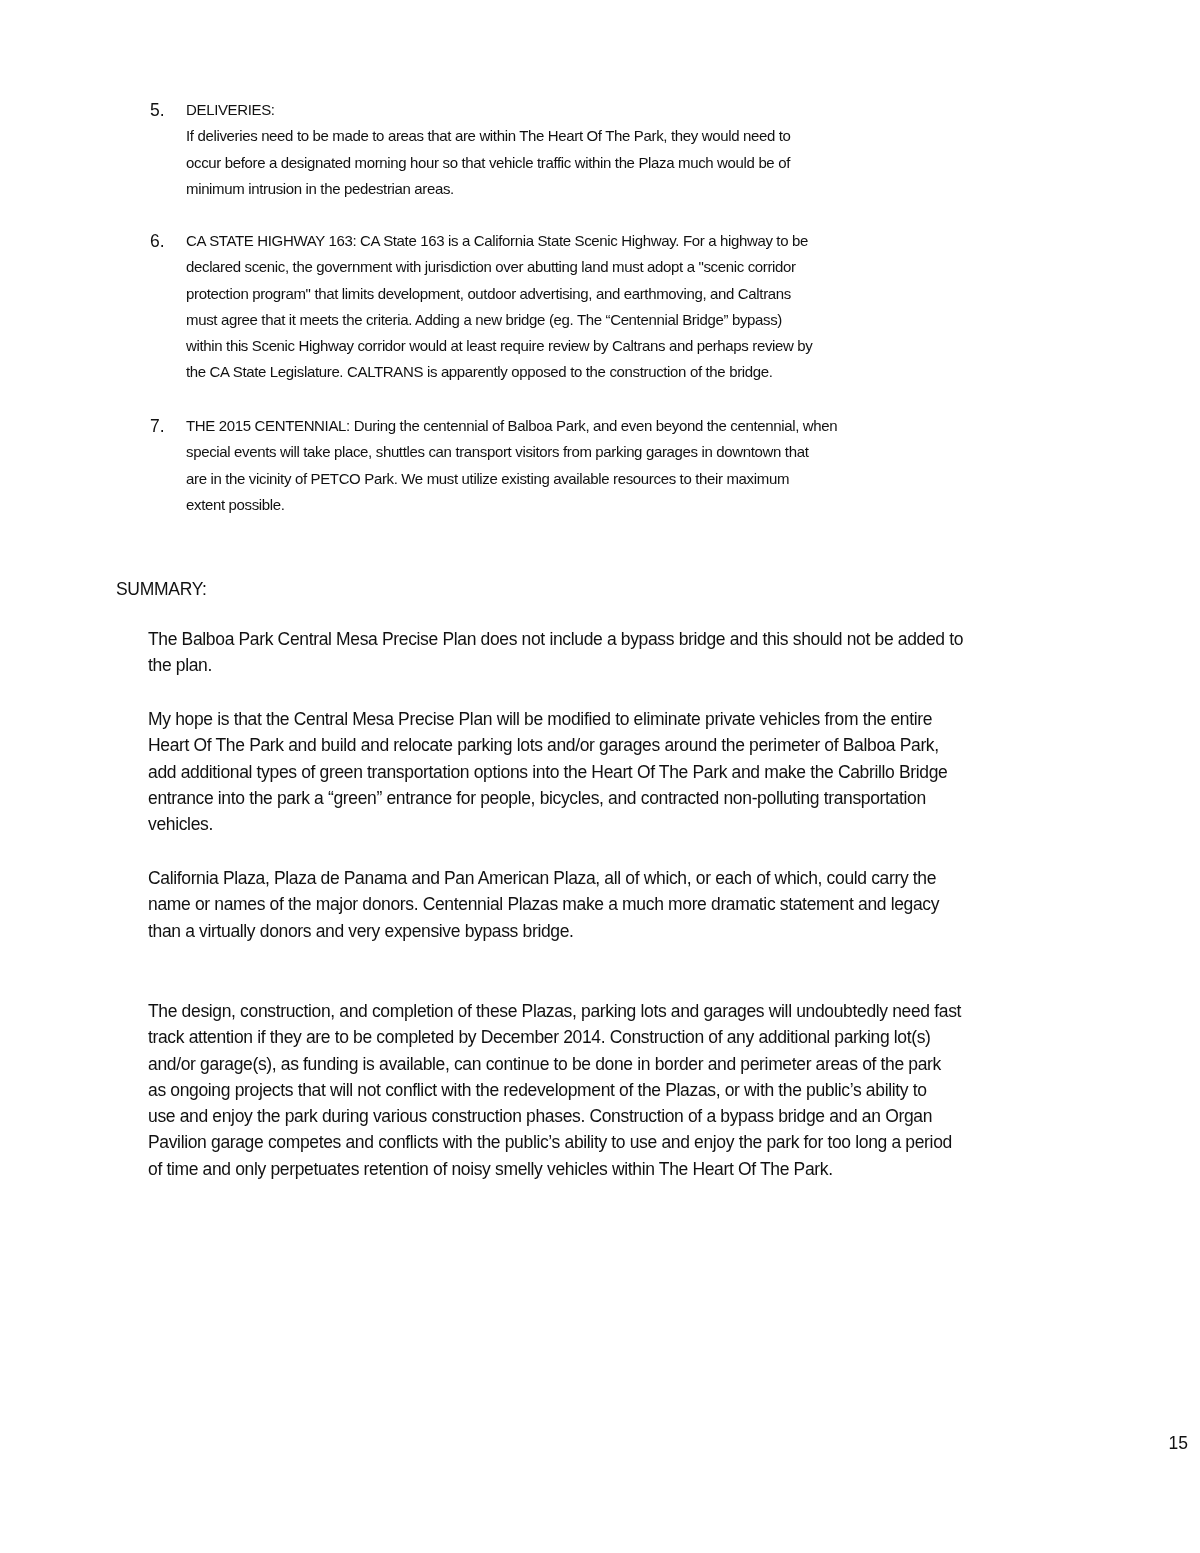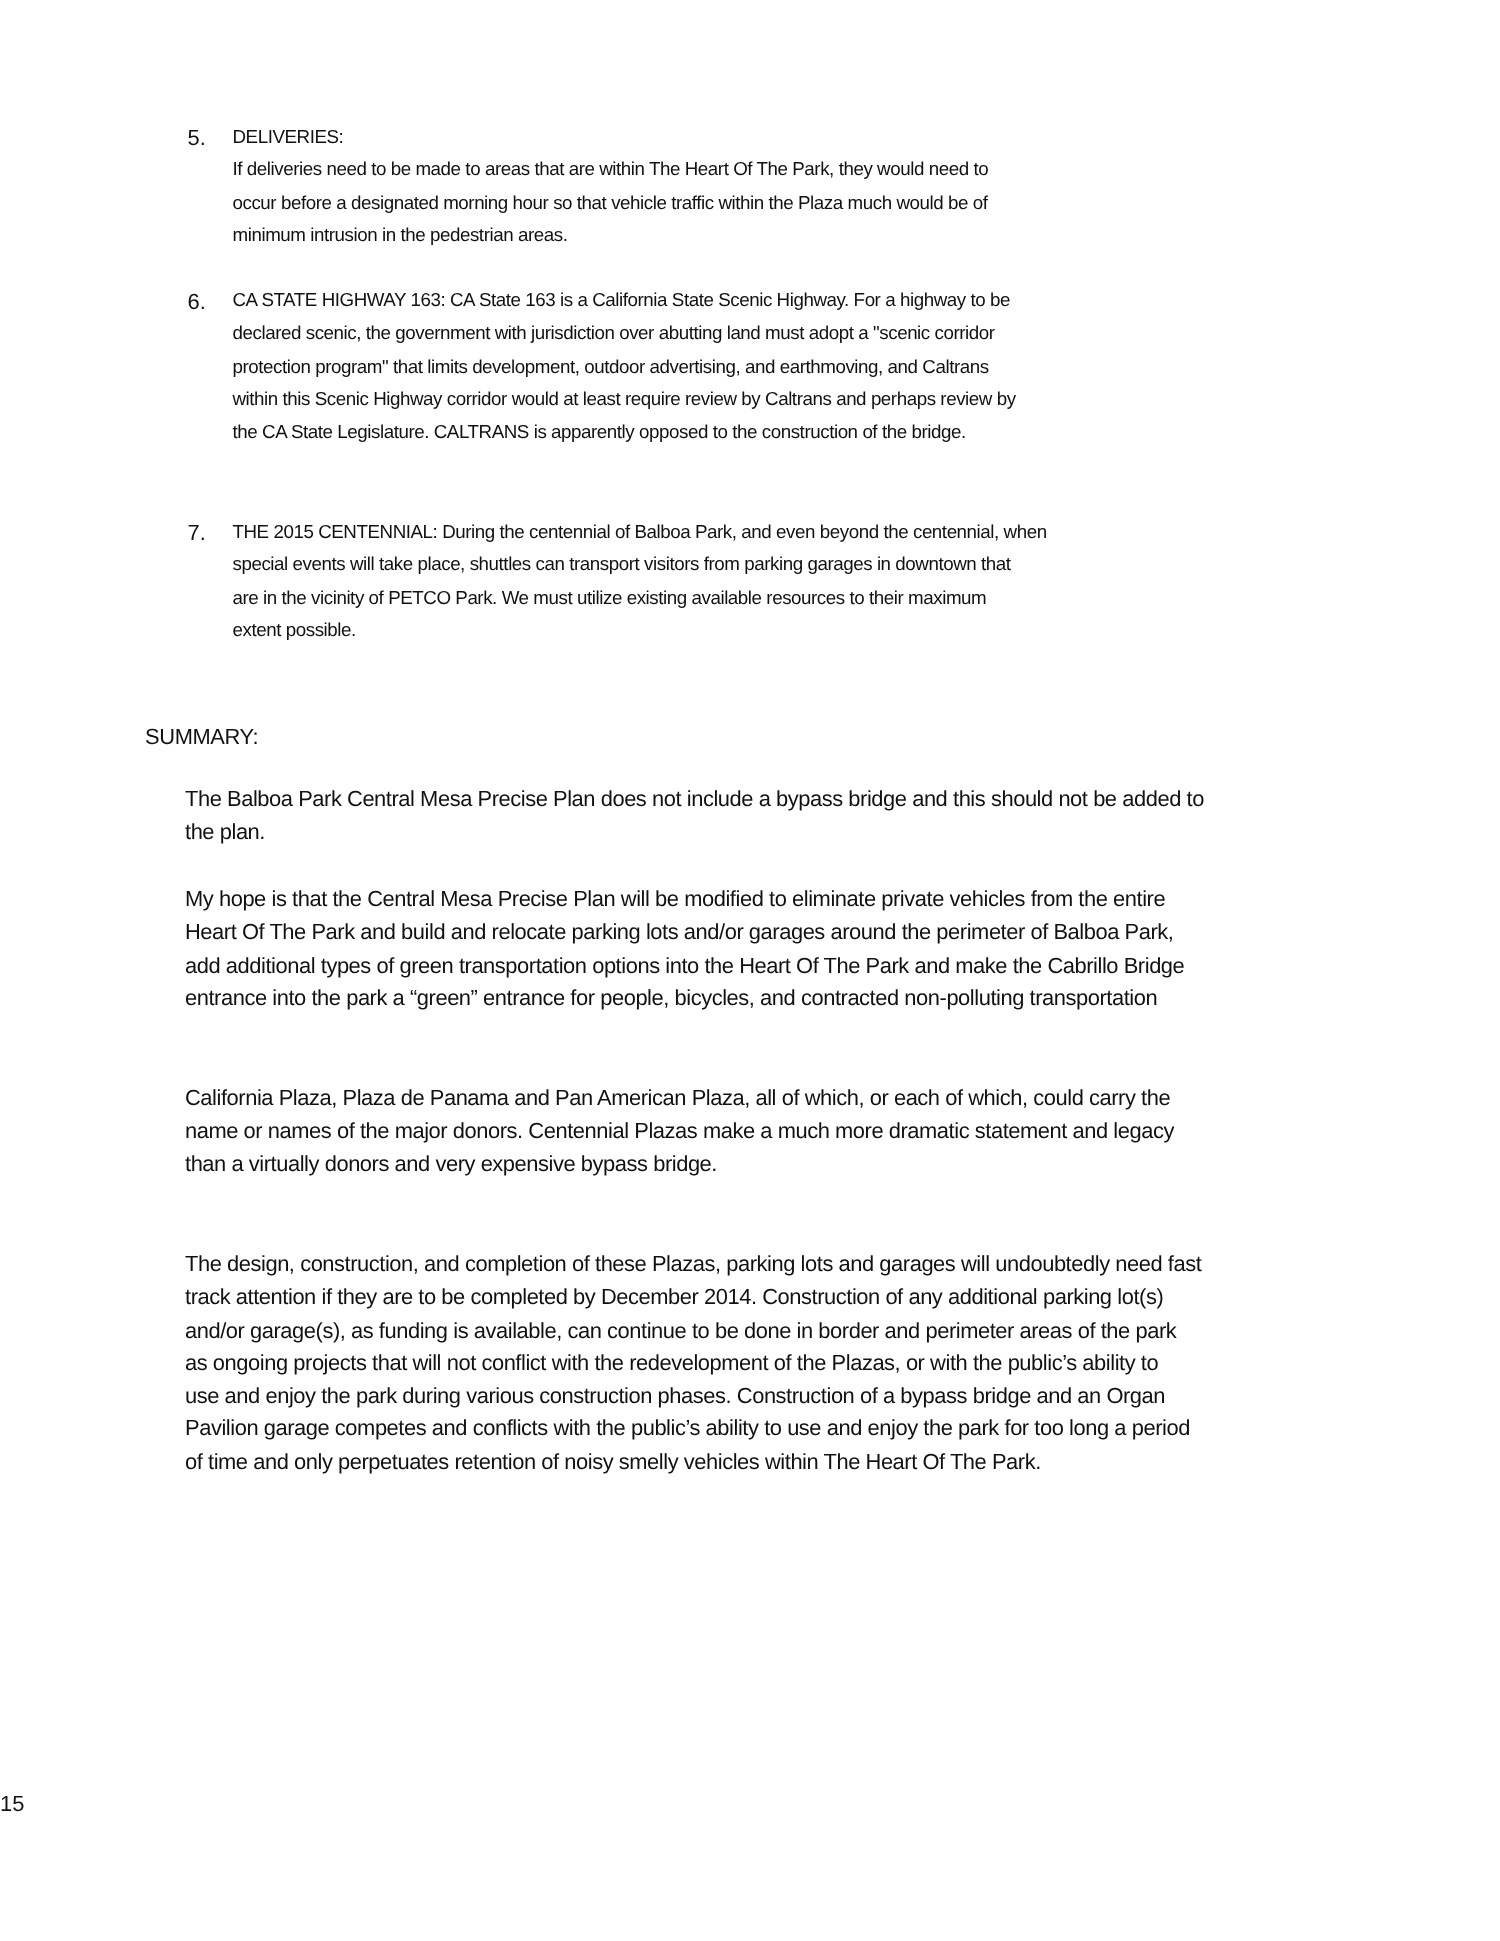--- a/index.html
+++ b/index.html
@@ -66,21 +66,21 @@
       font-size: 17.5px;
       font-weight: normal;
       line-height: 26px;
       letter-spacing: -0.3px;
     }
     .page-number {
       position: absolute;
       left: 0;
       width: 1188px;
       top: 1430px;
-      text-align: left;
+      text-align: right;
       font-size: 17.5px;
       line-height: 26px;
     }
   </style>
 </head>
 <body>
 
 <div class="page">
 
   <div class="list-item" style="top:97px;">
@@ -92,20 +92,21 @@
       <span class="l">minimum intrusion in the pedestrian areas.</span>
     </div>
   </div>
 
   <div class="list-item" style="top:228px;">
     <span class="num">6.</span>
     <div class="lines">
       <span class="l">CA STATE HIGHWAY 163:  CA State 163 is a California State Scenic Highway. For a highway to be</span>
       <span class="l">declared scenic, the government with jurisdiction over abutting land must adopt a "scenic corridor</span>
       <span class="l">protection program" that limits development, outdoor advertising, and earthmoving, and Caltrans</span>
+      <span class="l">must agree that it meets the criteria. Adding a new bridge (eg. The “Centennial Bridge” bypass)</span>
       <span class="l">within this Scenic Highway corridor would at least require review by Caltrans and perhaps review by</span>
       <span class="l">the CA State Legislature. CALTRANS is apparently opposed to the construction of the bridge.</span>
     </div>
   </div>
 
   <div class="list-item" style="top:413px;">
     <span class="num">7.</span>
     <div class="lines">
       <span class="l">THE 2015 CENTENNIAL: During the centennial of Balboa Park, and even beyond the centennial,  when</span>
       <span class="l">special events will take place, shuttles can transport visitors from parking garages in downtown that</span>
@@ -119,20 +120,21 @@
   <div class="para" style="top:626px;">
     <span class="l">The Balboa Park Central Mesa Precise Plan does not include a bypass bridge and this should not be added to</span>
     <span class="l">the plan.</span>
   </div>
 
   <div class="para" style="top:706px;">
     <span class="l">My hope is that the Central Mesa Precise Plan will be modified to eliminate private vehicles from the entire</span>
     <span class="l">Heart Of The Park and build and relocate parking lots and/or garages around the perimeter of Balboa Park,</span>
     <span class="l">add additional types of green transportation options into the Heart Of The Park and make the Cabrillo Bridge</span>
     <span class="l">entrance into the park a “green” entrance for people, bicycles, and contracted non-polluting transportation</span>
+    <span class="l">vehicles.</span>
   </div>
 
   <div class="para" style="top:865px;">
     <span class="l">California Plaza, Plaza de Panama and Pan American Plaza, all of which, or each of which, could carry the</span>
     <span class="l">name or names of the major donors.  Centennial Plazas make a much more dramatic statement and legacy</span>
     <span class="l">than a virtually donors and very expensive bypass bridge.</span>
   </div>
 
   <div class="para" style="top:998px;">
     <span class="l">The design, construction, and completion of these Plazas, parking lots and garages will undoubtedly need fast</span>

